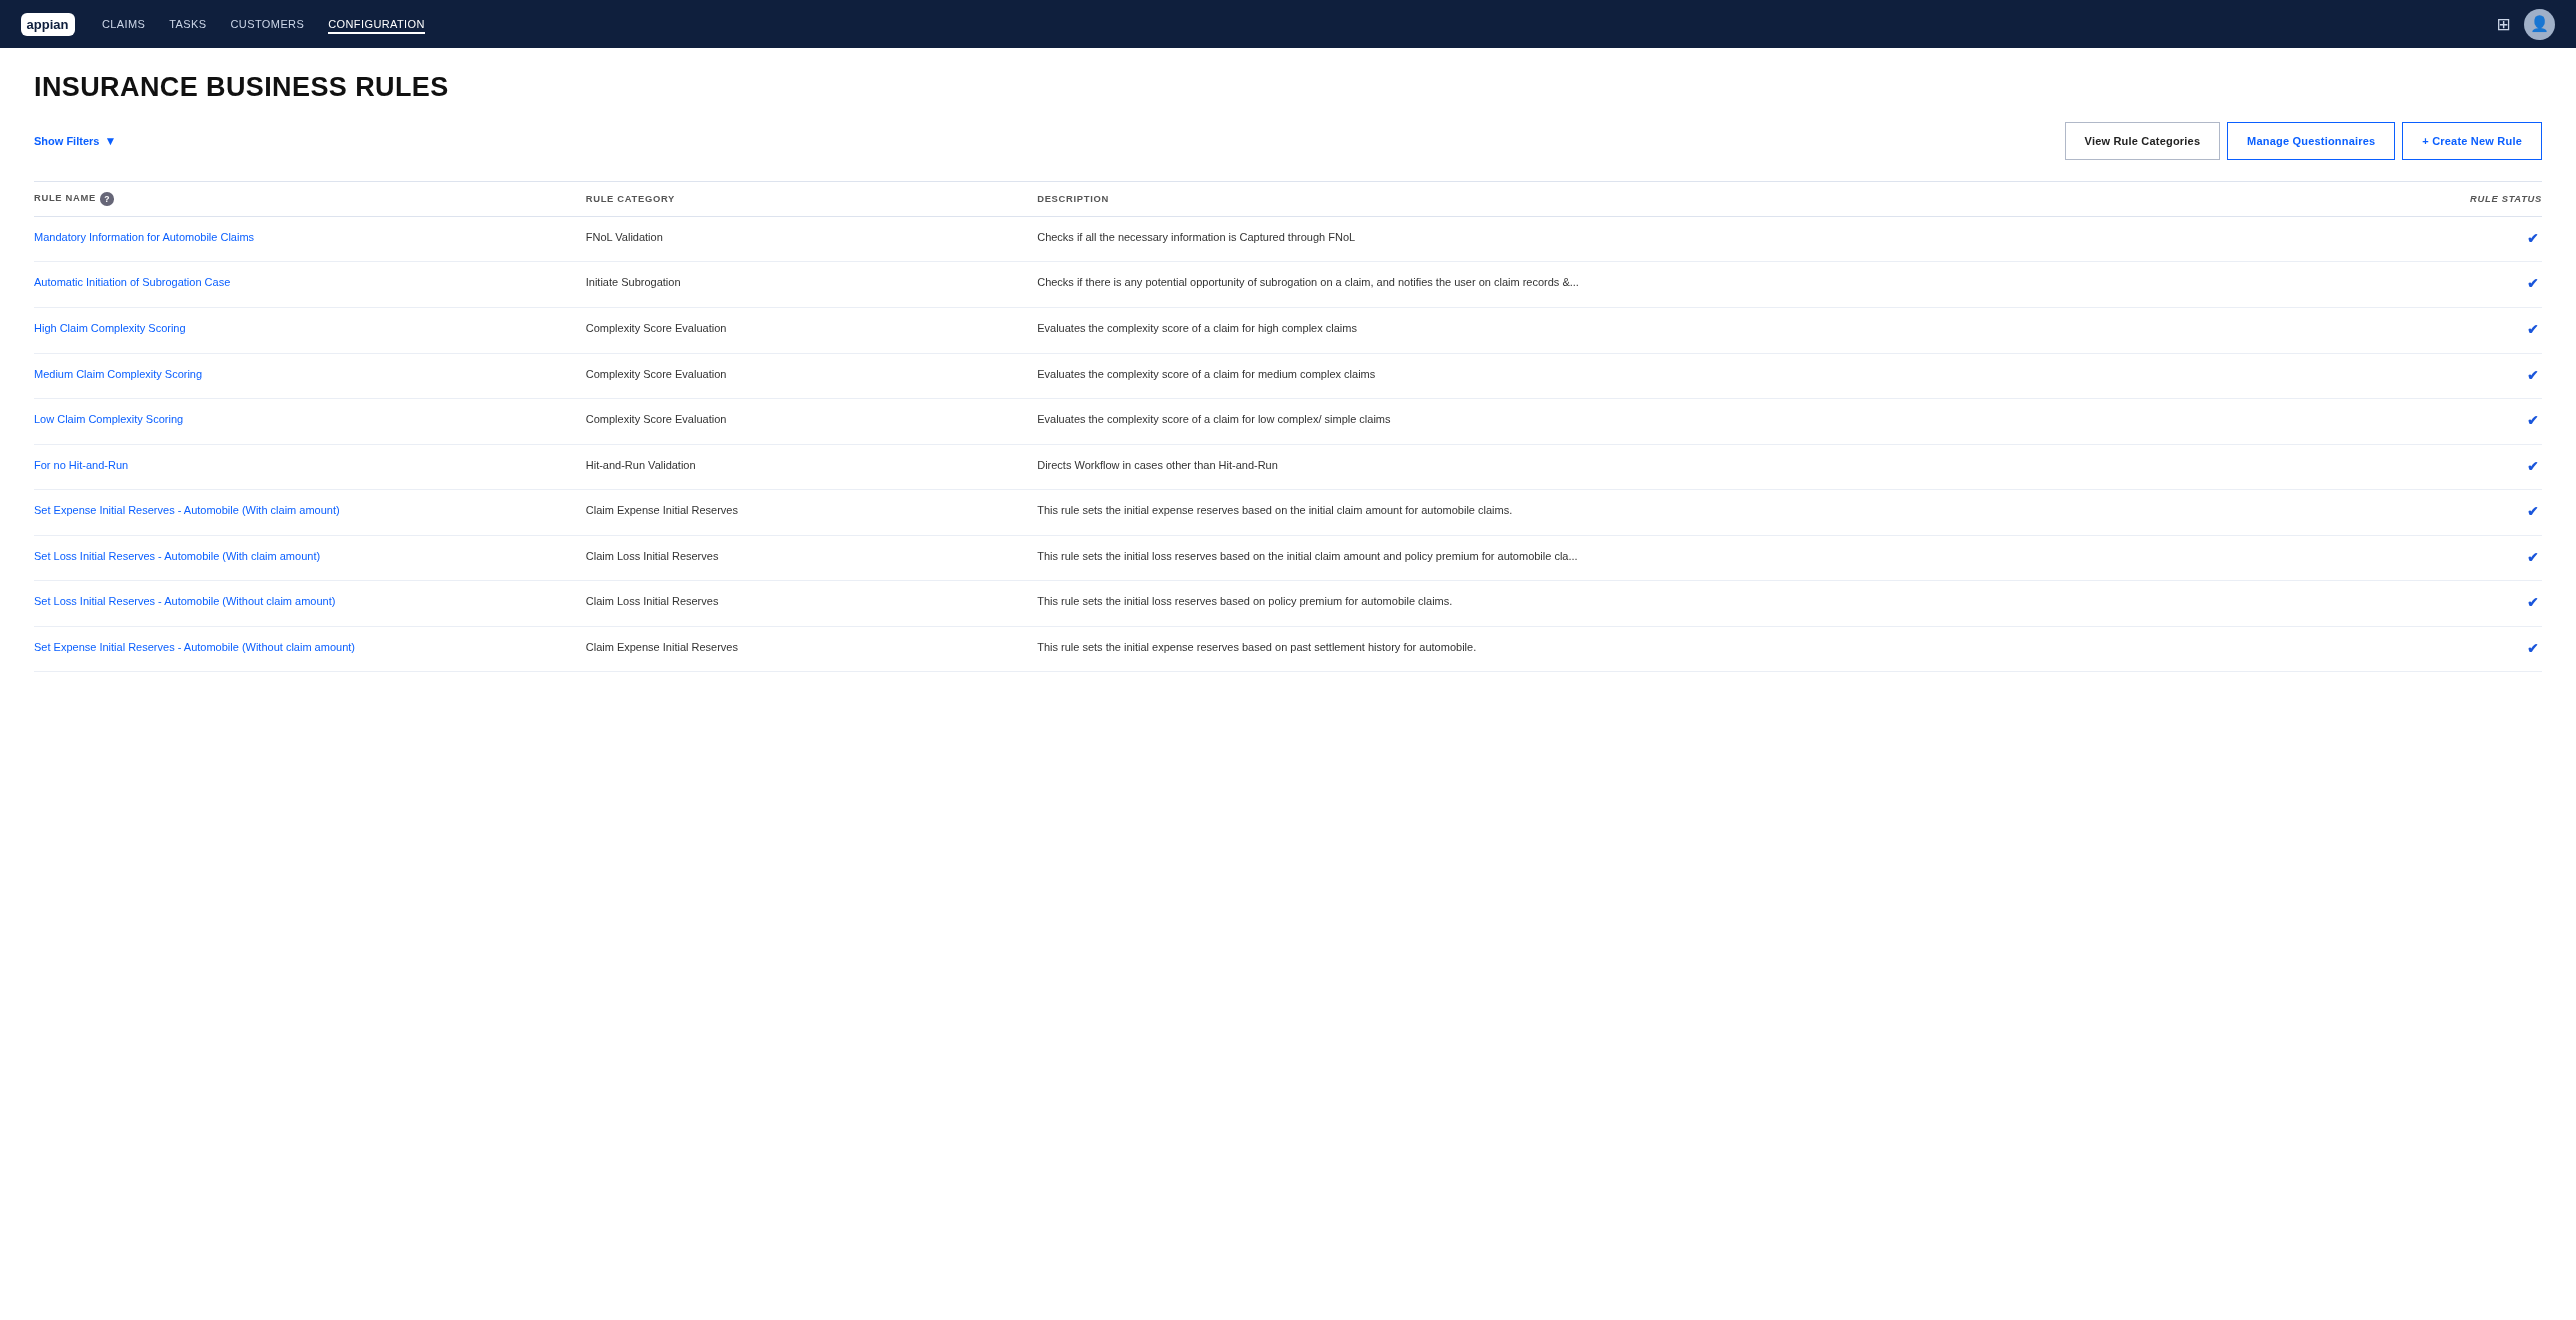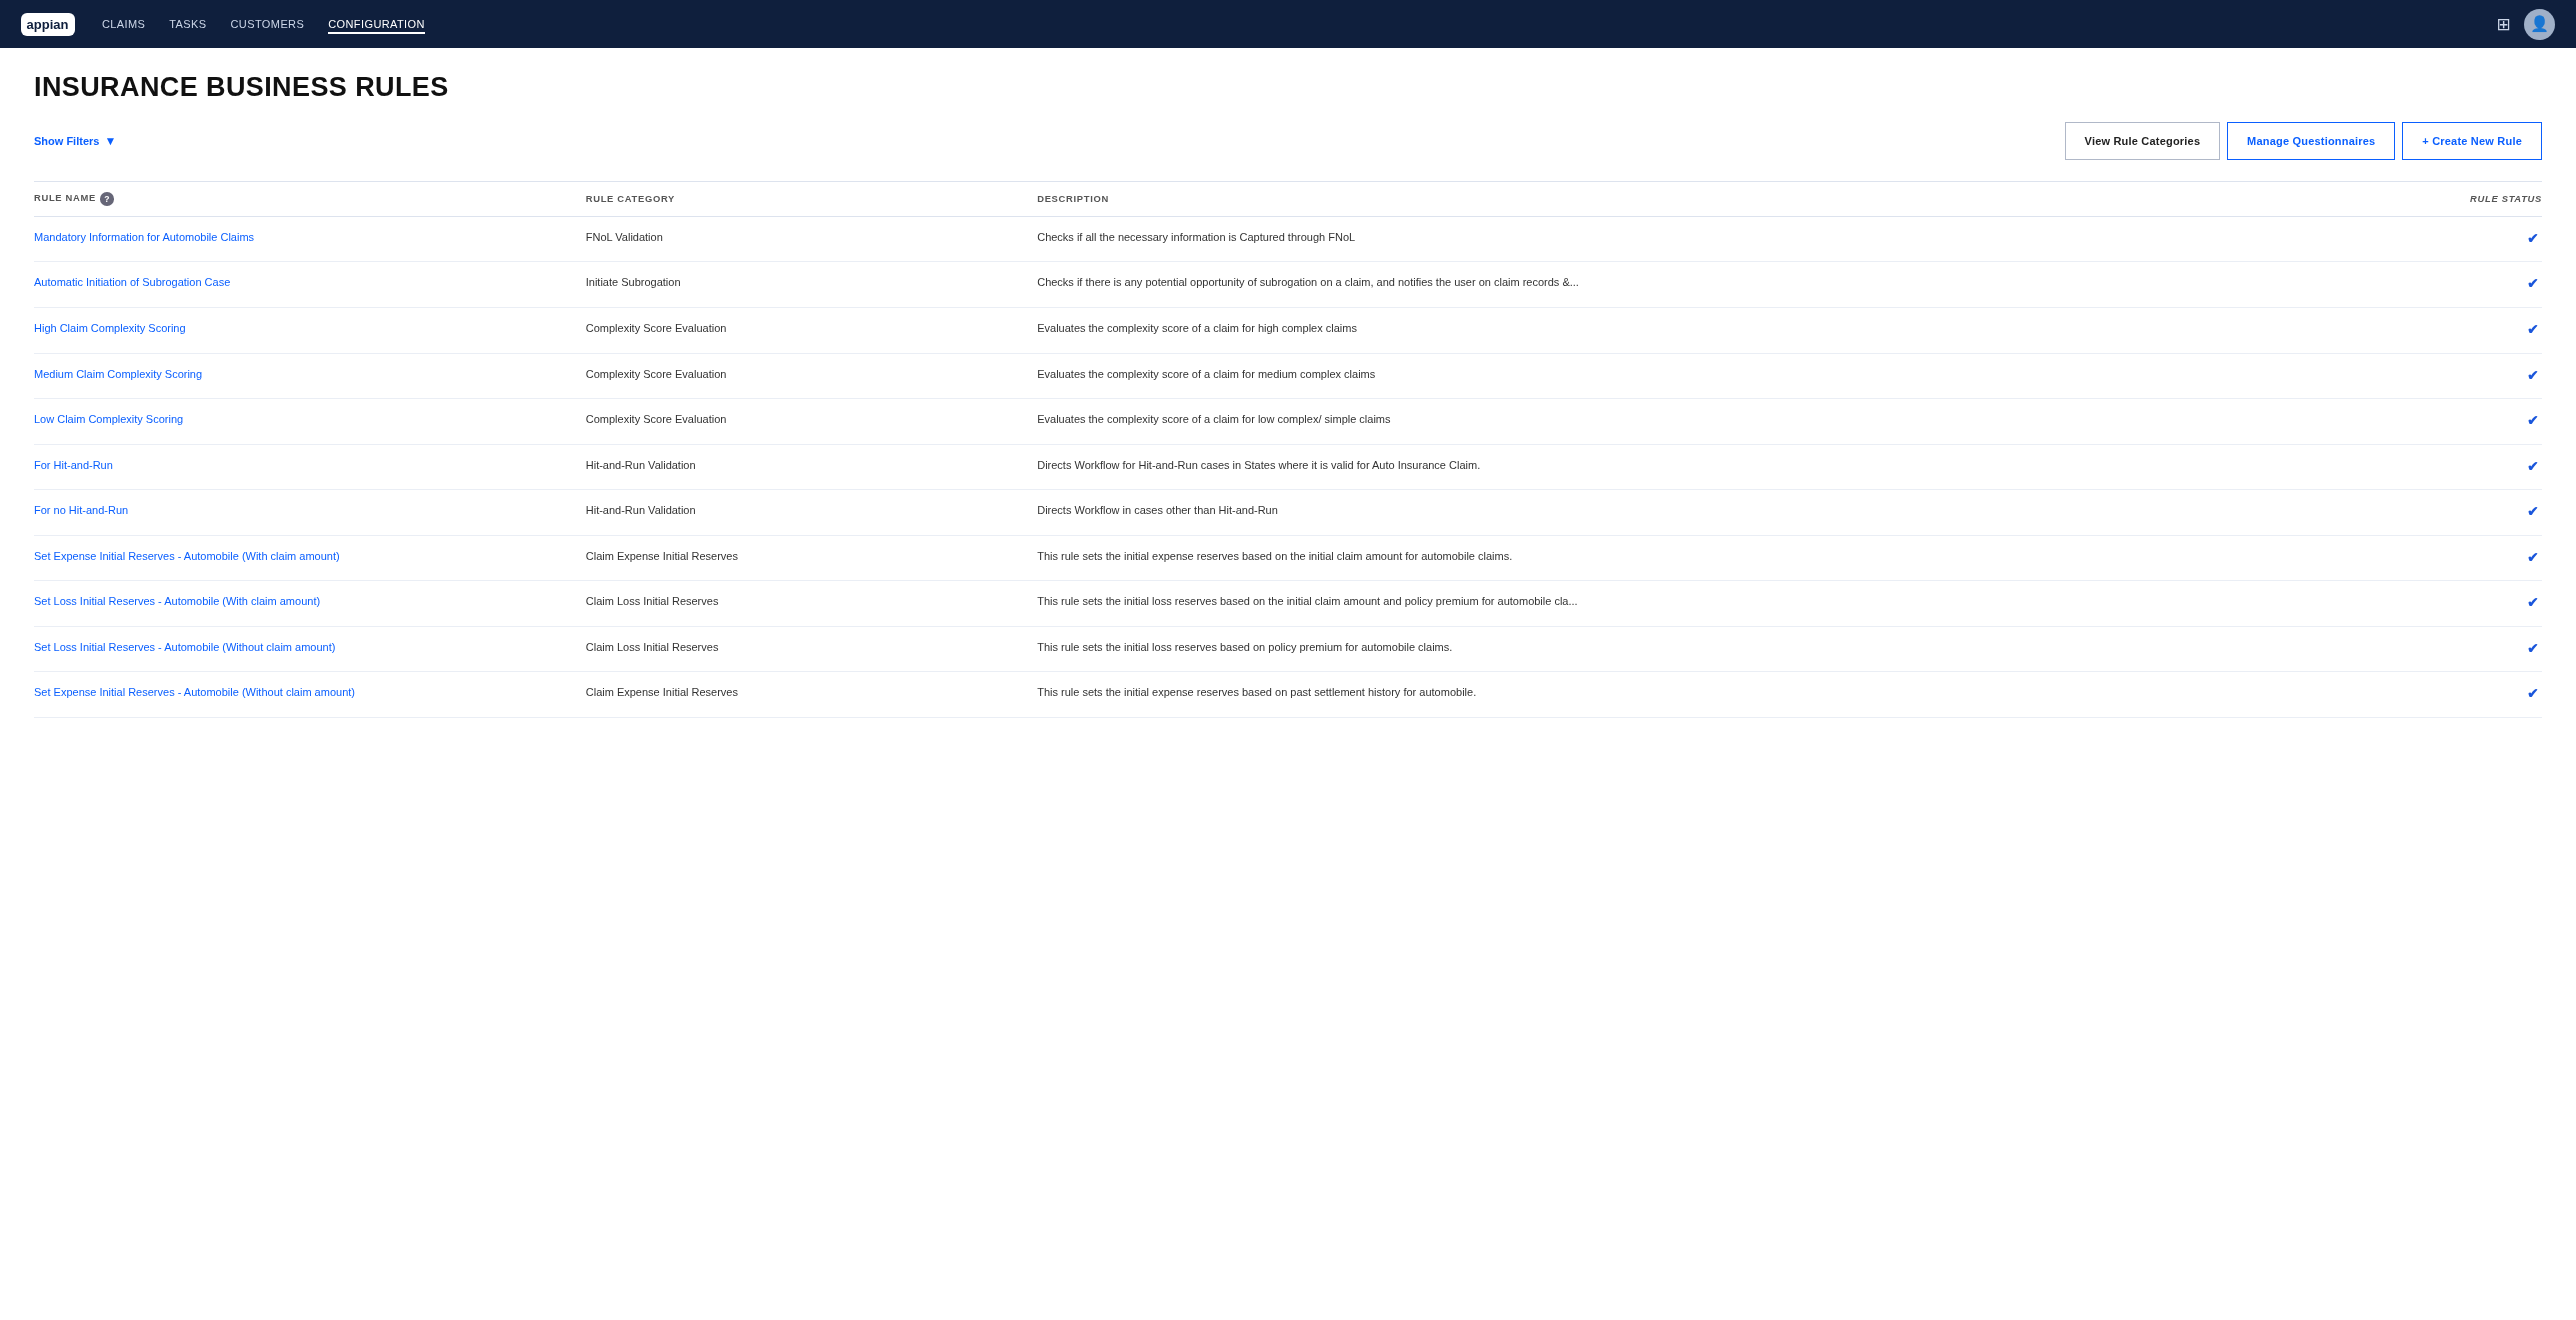--- a/index.html
+++ b/index.html
@@ -306,30 +306,20 @@
         <a class="rule-link">Low Claim Complexity Scoring</a>
       </td>
       <td class="col-cat">Complexity Score Evaluation</td>
       <td class="col-desc">Evaluates the complexity score of a claim for low complex/ simple claims</td>
       <td class="col-status">
         <span class="check-icon">✔</span>
       </td>
     </tr>
         <tr>
       <td class="col-name">
-        <a class="rule-link">For Hit-and-Run</a>
-      </td>
-      <td class="col-cat">Hit-and-Run Validation</td>
-      <td class="col-desc">Directs Workflow for Hit-and-Run cases in States where it is valid for Auto Insurance Claim.</td>
-      <td class="col-status">
-        <span class="check-icon">✔</span>
-      </td>
-    </tr>
-        <tr>
-      <td class="col-name">
         <a class="rule-link">For no Hit-and-Run</a>
       </td>
       <td class="col-cat">Hit-and-Run Validation</td>
       <td class="col-desc">Directs Workflow in cases other than Hit-and-Run</td>
       <td class="col-status">
         <span class="check-icon">✔</span>
       </td>
     </tr>
         <tr>
       <td class="col-name">

